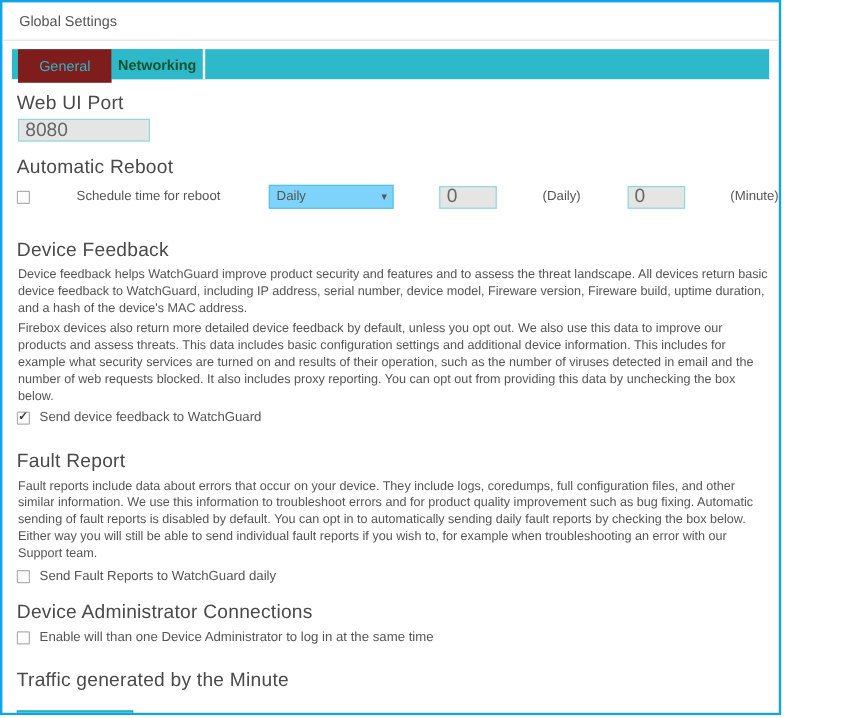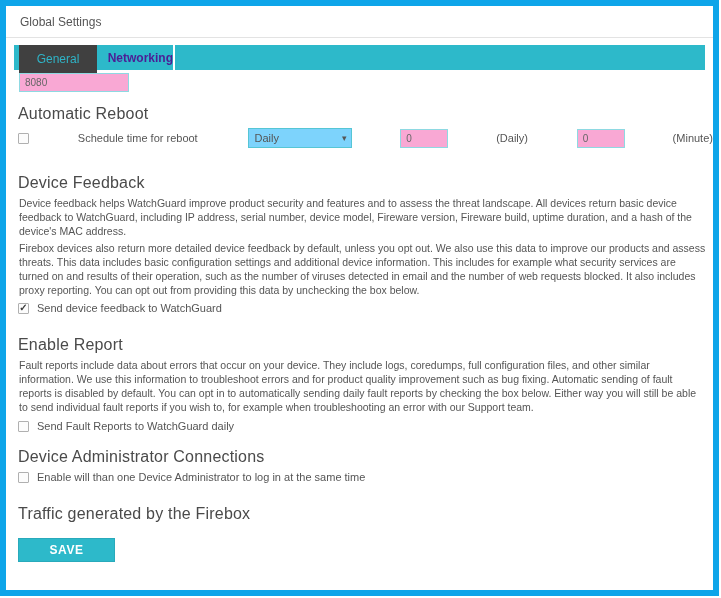--- a/index.html
+++ b/index.html
@@ -1,31 +1,31 @@
 <!DOCTYPE html>
 <html><head>
 <meta charset="utf-8">
 <style>
   * { box-sizing: border-box; }
   html,body { margin:0; padding:0; background:#fff; }
   body { font-family:"Liberation Sans", sans-serif; }
-  .page { width:719px; height:596px; border:6px solid #0ea5e9; background:#fff; overflow:hidden; }
+  .page { width:651px; height:596px; border:2px solid #0ea5e9; background:#fff; overflow:hidden; }
 
   .page-title { margin:9px 0 0 14px; font-size:12px; color:#555; }
   .divider { border:none; border-top:1px solid #e3e3e3; margin:8px 0 0 0; }
 
   .tabbar { margin:7px 8px 0 8px; height:25px; background:#2db9ca; display:flex; align-items:flex-start; position:relative; }
   .tab { display:flex; align-items:center; justify-content:center; width:78px; height:25px; font-size:12px; cursor:pointer; }
-  .tab-general { margin-left:5px; background:#404040; color:#2fb3c6; height:28px; }
-  .tab-networking { background:#2db9ca; color:#4c1d95; font-weight:bold; border-right:2px solid #ffffff;justify-content:flex-end; }
+  .tab-general { margin-left:5px; background:#7f1d1d; color:#2fb3c6; height:28px; }
+  .tab-networking { background:#2db9ca; color:#14532d; font-weight:bold; border-right:2px solid #ffffff; }
 
   .section-heading { font-size:16px; font-weight:400; color:#4a4a4a; margin:0 0 0 12px; letter-spacing:0.2px; }
   .mt-web { margin-top:12px; }
 
-  .text-input { height:19px; border:1px solid #8ed9e2; font-size:10px; color:#666; padding:0 5px; outline:none; background:#f9a8d4; font-family:"Liberation Sans", sans-serif; }
+  .text-input { height:19px; border:1px solid #8ed9e2; font-size:16px; color:#666; padding:0 5px; outline:none; background:#e5e5e5; font-family:"Liberation Sans", sans-serif; }
   .port-input { width:110px; margin:3px 0 0 13px; display:block; }
 
   .reboot-row { display:flex; align-items:center; margin:5px 0 0 12px; font-size:11px; color:#555;justify-content:space-between; }
   .reboot-row .lbl { margin-left:7px; }
 
   .cbx { width:11px; height:11px; min-width:11px; border:1px solid #b0b0b0; border-radius:1px; background:#fcfcfc; display:inline-flex; align-items:center; justify-content:center; font-size:10px; line-height:10px; color:#3a3a3a; cursor:pointer; }
   .cbx .check-glyph { display:none; font-weight:bold; }
   .cbx.checked .check-glyph { display:block; }
 
   .select-box { width:104px; height:20px; border:1px solid #56c6d5; background:#7dd3fc; display:flex; align-items:center; justify-content:space-between; padding:0 4px 0 6px; font-size:11px; color:#555; margin-left:8px; cursor:pointer; }
@@ -59,20 +59,21 @@
 
   <div class="tabbar">
     <div class="tab tab-general">
       <span>General</span>
     </div>
     <div class="tab tab-networking">
       <span>Networking</span>
     </div>
   </div>
 
+  <h2 class="section-heading mt-web">Web UI Port</h2>
   <input class="text-input port-input" value="8080" style="">
 
   <h2 class="section-heading mt-reboot">Automatic Reboot</h2>
   <div class="reboot-row">
     <span class="cbx">
       
     </span>
     <span class="lbl">Schedule time for reboot</span>
     <div class="select-box">
       <span>Daily</span>
@@ -87,34 +88,34 @@
   <h2 class="section-heading mt-feedback">Device Feedback</h2>
   <p class="para">Device feedback helps WatchGuard improve product security and features and to assess the threat landscape. All devices return basic device feedback to WatchGuard, including IP address, serial number, device model, Fireware version, Fireware build, uptime duration, and a hash of the device's MAC address.</p>
   <p class="para">Firebox devices also return more detailed device feedback by default, unless you opt out. We also use this data to improve our products and assess threats. This data includes basic configuration settings and additional device information. This includes for example what security services are turned on and results of their operation, such as the number of viruses detected in email and the number of web requests blocked. It also includes proxy reporting. You can opt out from providing this data by unchecking the box below.</p>
   <div class="check-row mt-feedback-cbx">
     <span class="cbx checked">
       <span class="check-glyph">✓</span>
     </span>
     <span class="lbl">Send device feedback to WatchGuard</span>
   </div>
 
-  <h2 class="section-heading mt-fault">Enable Report</h2>
+  <h2 class="section-heading mt-fault">Fault Report</h2>
   <p class="para">Fault reports include data about errors that occur on your device. They include logs, coredumps, full configuration files, and other similar information. We use this information to troubleshoot errors and for product quality improvement such as bug fixing. Automatic sending of fault reports is disabled by default. You can opt in to automatically sending daily fault reports by checking the box below. Either way you will still be able to send individual fault reports if you wish to, for example when troubleshooting an error with our Support team.</p>
   <div class="check-row mt-fault-cbx">
     <span class="cbx">
       
     </span>
     <span class="lbl">Send Fault Reports to WatchGuard daily</span>
   </div>
 
   <h2 class="section-heading mt-admin">Device Administrator Connections</h2>
   <div class="check-row">
     <span class="cbx">
       
     </span>
     <span class="lbl">Enable will than one Device Administrator to log in at the same time</span>
   </div>
 
-  <h2 class="section-heading mt-traffic">Traffic generated by the Firebox</h2>
+  <h2 class="section-heading mt-traffic">Traffic generated by the Minute</h2>
 
   <div class="save-btn">SAVE</div>
 
 </div>
 
 </body></html>

